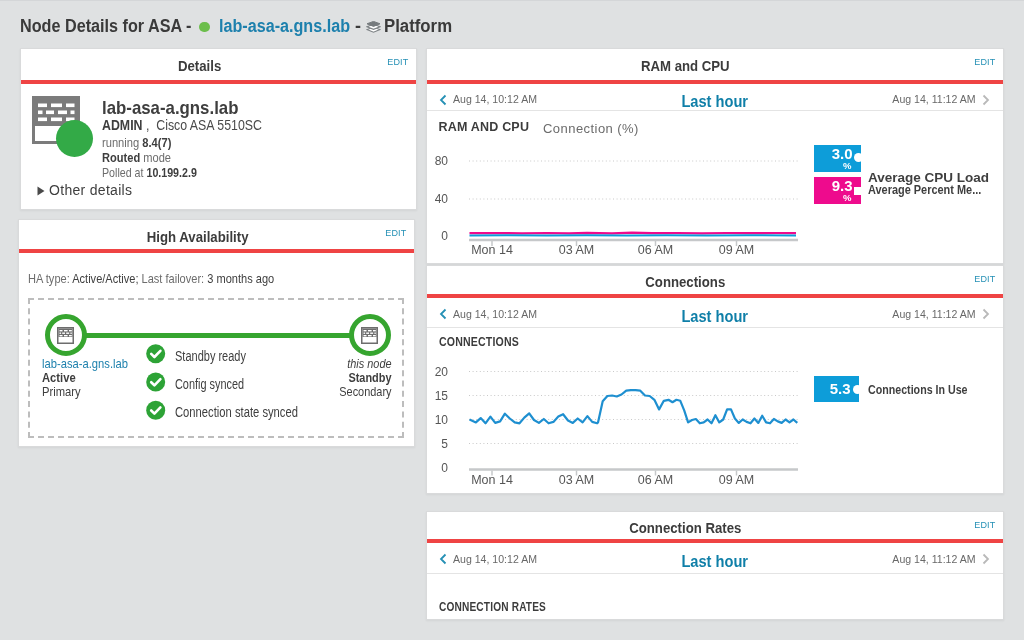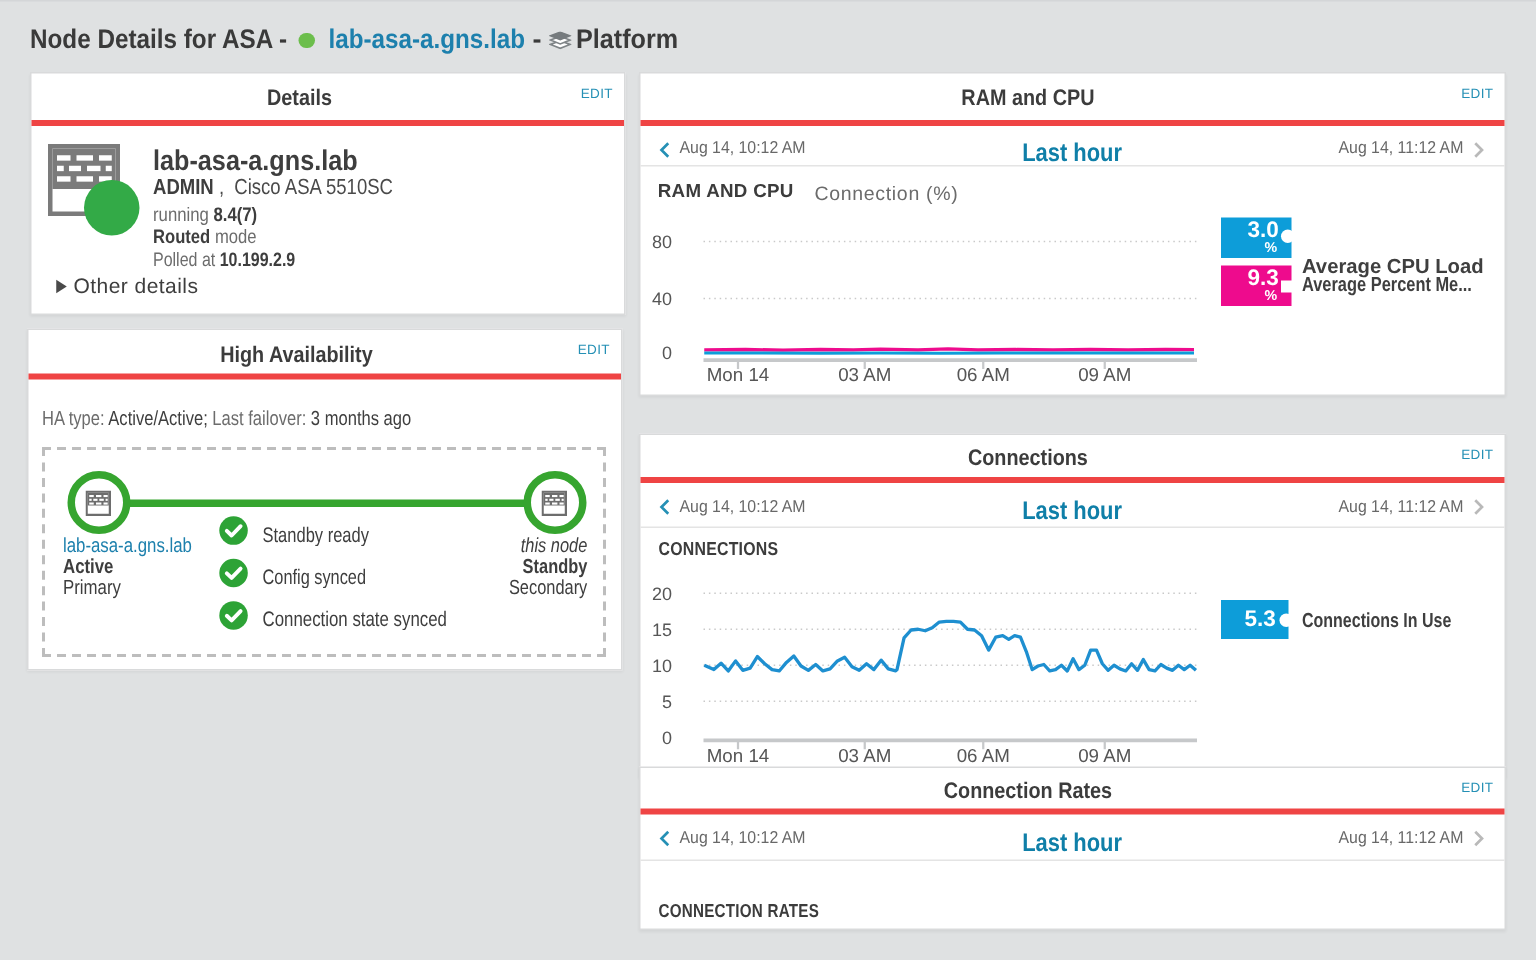--- a/index.html
+++ b/index.html
@@ -194,21 +194,21 @@
   <div class="dot9" style="left:426.8px;top:104px;"></div>
   <div class="leglabel" style="left:441px;top:89px;margin-top:32px;">Average CPU Load</div>
   <div class="legbox" style="left:386.5px;top:128px;background:#ee0b8d;">
     <div style="font-size:15px;font-weight:bold;line-height:14px;padding:2px 8px 0 0;">9.3</div>
     <div style="font-size:9.5px;font-weight:bold;line-height:9px;padding-right:9px;">%</div>
   </div>
   <div style="position:absolute;left:427.4px;top:137.7px;width:8px;height:8px;background:#fff;"></div>
   <div class="leglabel" style="left:441px;top:133px;transform:scaleX(0.81);">Average Percent Me...</div>
 </div>
 
-<div class="card" style="left:426px;top:288px;width:578px;height:229px;">
+<div class="card" style="left:426px;top:264px;width:578px;height:229px;">
   <div class="card-h" style="height:31.5px;">
       <div class="t" style="line-height:31.5px;">Connections</div>
       <span class="edit">EDIT</span>
     </div>
   <div class="navrow" style="height:30px;top:0;">
     <svg style="position:absolute;left:11.5px;top:10.5px;" width="8" height="12" viewBox="0 0 8 12">
         <path d="M6.5 1.5 L2 6 L6.5 10.5" fill="none" stroke="#2590b5" stroke-width="1.8"></path>
       </svg>
     <span class="navdateL" style="top:10px;">Aug 14, 10:12 AM</span>
     <span class="lasthour" style="top:9px;"><span>Last hour</span></span>

